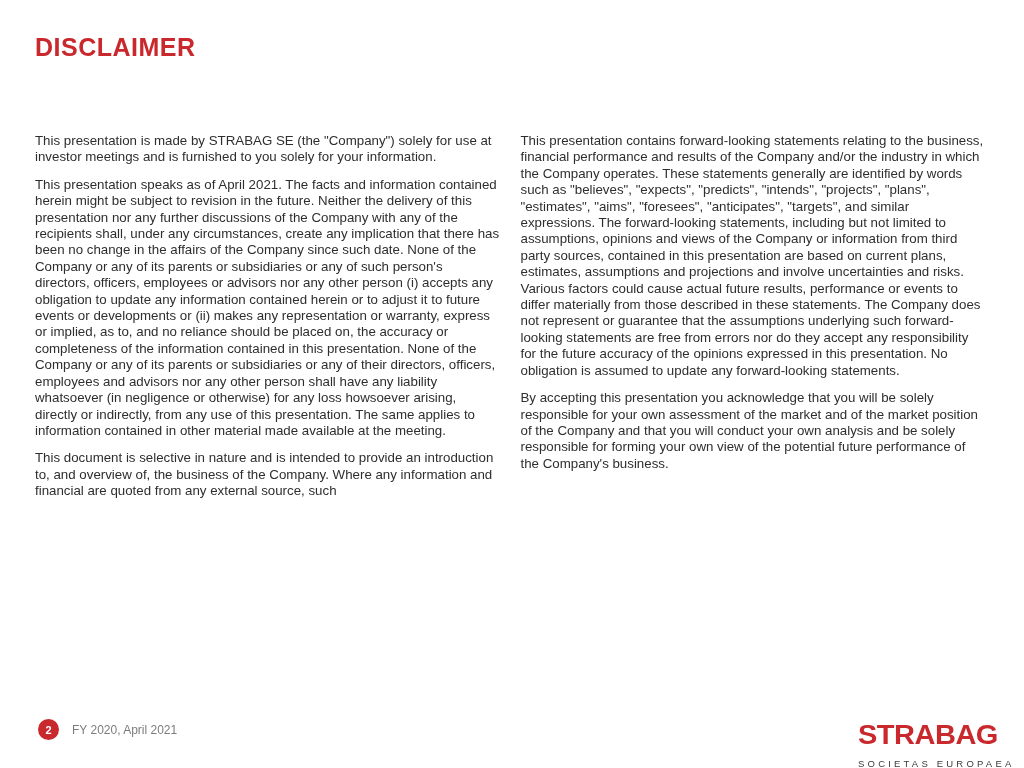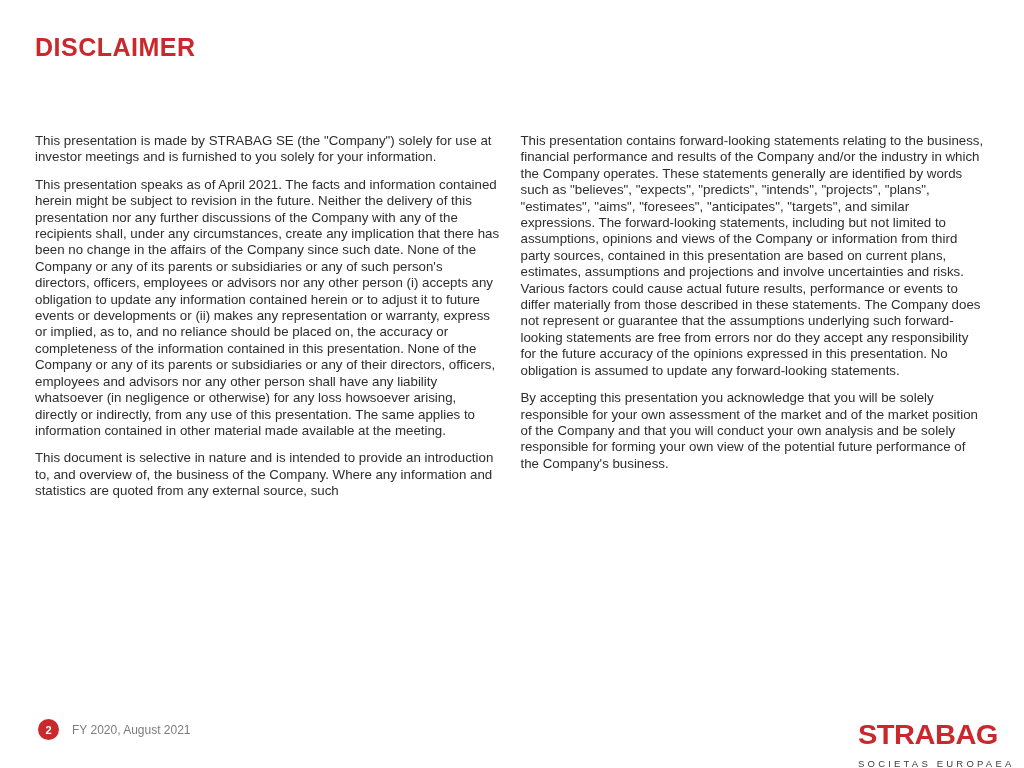--- a/index.html
+++ b/index.html
@@ -103,31 +103,31 @@
 <body>
 
 <div class="slide">
 
   <h1 class="slide-title">DISCLAIMER</h1>
 
   <div class="body-columns">
     <div class="col">
       <p>This presentation is made by STRABAG SE (the "Company") solely for use at investor meetings and is furnished to you solely for your information.</p>
       <p>This presentation speaks as of April 2021. The facts and information contained herein might be subject to revision in the future. Neither the delivery of this presentation nor any further discussions of the Company with any of the recipients shall, under any circumstances, create any implication that there has been no change in the affairs of the Company since such date. None of the Company or any of its parents or subsidiaries or any of such person's directors, officers, employees or advisors nor any other person (i) accepts any obligation to update any information contained herein or to adjust it to future events or developments or (ii) makes any representation or warranty, express or implied, as to, and no reliance should be placed on, the accuracy or completeness of the information contained in this presentation. None of the Company or any of its parents or subsidiaries or any of their directors, officers, employees and advisors nor any other person shall have any liability whatsoever (in negligence or otherwise) for any loss howsoever arising, directly or indirectly, from any use of this presentation. The same applies to information contained in other material made available at the meeting.</p>
-      <p>This document is selective in nature and is intended to provide an introduction to, and overview of, the business of the Company. Where any information and statistics are quoted from any external source, such</p>
+      <p>This document is selective in nature and is intended to provide an introduction to, and overview of, the business of the Company. Where any information and financial are quoted from any external source, such</p>
     </div>
     <div class="col">
       <p>This presentation contains forward-looking statements relating to the business, financial performance and results of the Company and/or the industry in which the Company operates. These statements generally are identified by words such as "believes", "expects", "predicts", "intends", "projects", "plans", "estimates", "aims", "foresees", "anticipates", "targets", and similar expressions. The forward-looking statements, including but not limited to assumptions, opinions and views of the Company or information from third party sources, contained in this presentation are based on current plans, estimates, assumptions and projections and involve uncertainties and risks. Various factors could cause actual future results, performance or events to differ materially from those described in these statements. The Company does not represent or guarantee that the assumptions underlying such forward-looking statements are free from errors nor do they accept any responsibility for the future accuracy of the opinions expressed in this presentation. No obligation is assumed to update any forward-looking statements.</p>
       <p>By accepting this presentation you acknowledge that you will be solely responsible for your own assessment of the market and of the market position of the Company and that you will conduct your own analysis and be solely responsible for forming your own view of the potential future performance of the Company's business.</p>
     </div>
   </div>
 
   <div class="footer">
     <span class="page-badge">2</span>
-    <span class="footer-caption">FY 2020, August 2021</span>
+    <span class="footer-caption">FY 2020, April 2021</span>
     <div class="logo">
       <div class="logo-name">STRABAG</div>
       <div class="logo-subtitle">SOCIETAS EUROPAEA</div>
       <hr class="logo-rule">
     </div>
   </div>
 
 </div>
 
 </body></html>

